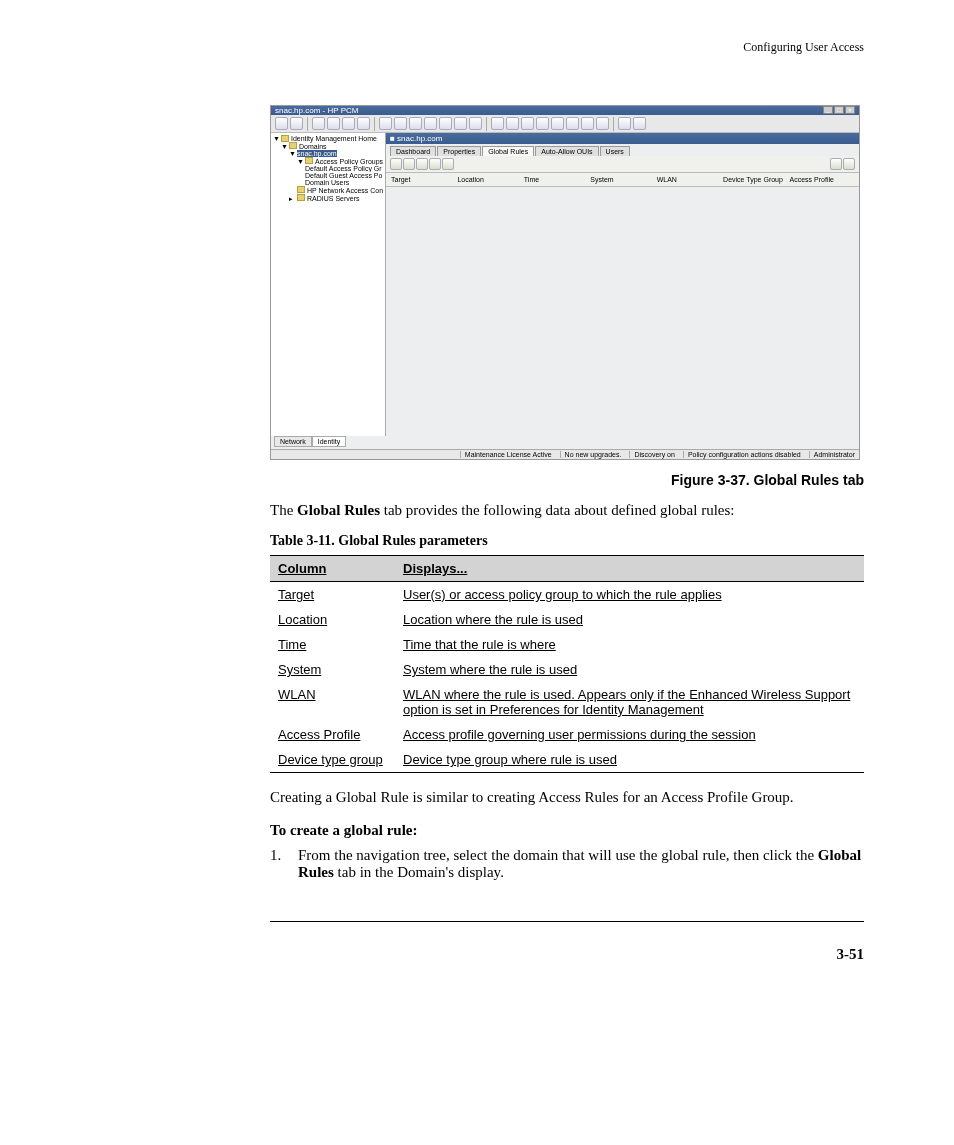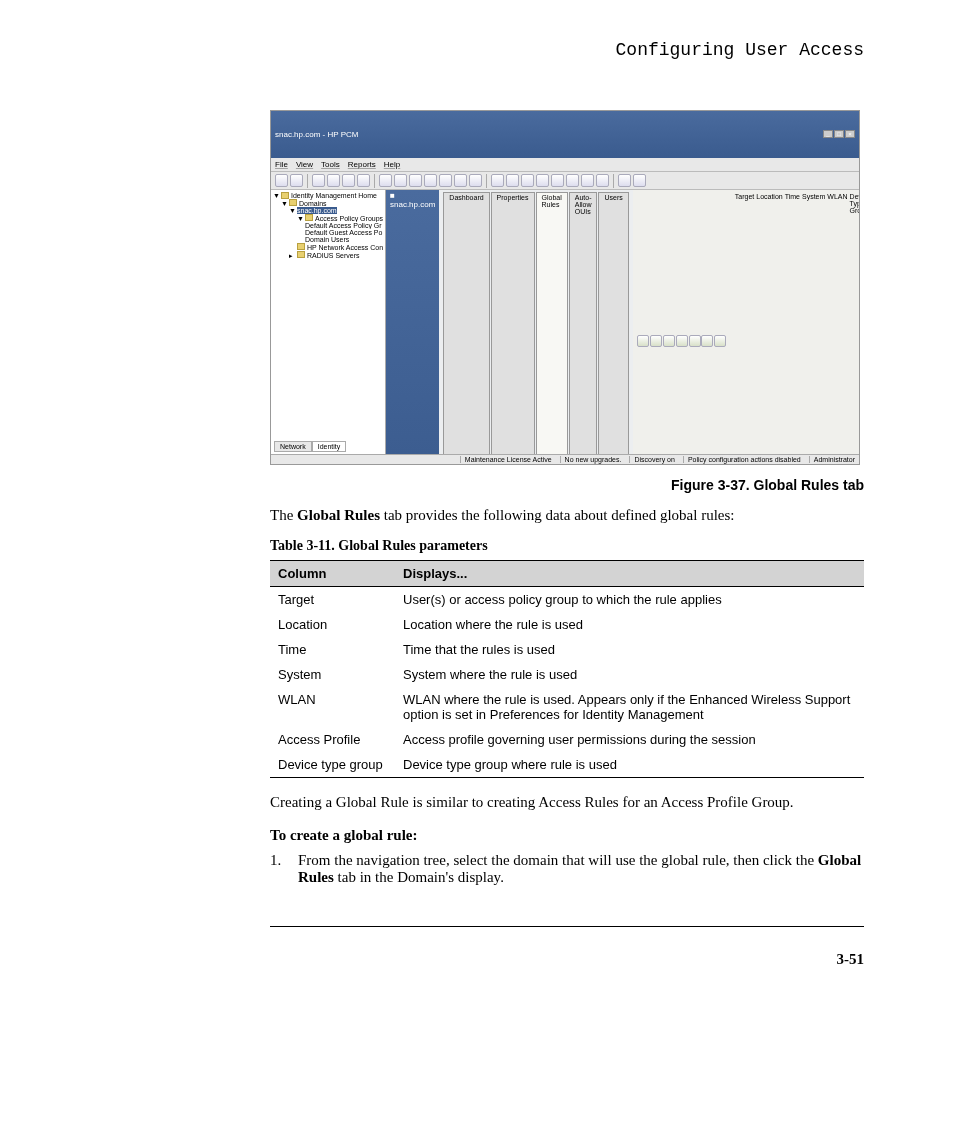--- a/index.html
+++ b/index.html
@@ -19,39 +19,39 @@
       text-align: right;
       margin-bottom: 20px;
       margin-left: 370px;
     }
     .header-bold {
       font-weight: bold;
       font-size: 15px;
       font-family: Arial, Helvetica, sans-serif;
     }
     .header-sub {
-      font-family: Liberation Mono, monospace;
-      font-size: 18px;
+      font-family: Liberation Serif, serif;
+      font-size: 12px;
     }
     .screenshot-container {
       margin-left: 180px;
       margin-top: 50px;
       border: 1px solid #999;
       width: 590px;
       height: 355px;
       background: #eceef0;
       position: relative;
       font-family: Arial, sans-serif;
       font-size: 8px;
       overflow: hidden;
     }
     .ss-titlebar {
       background: linear-gradient(#4a6b9e, #3a5b8e);
       color: #fff;
-      padding: 19px 4px;
+      padding: 0 4px;
       font-size: 8px;
       display: flex;
       justify-content: space-between;
     }
     .ss-window-icons {
       display: flex;
       gap: 1px;
     }
     .ss-window-icons span {
       width: 10px;
@@ -146,21 +146,21 @@
       padding: 1px 5px;
       background: #e8e8e8;
     }
     .tree-bottom-tabs div.active {
       background: #fff;
     }
     .ss-main {
       flex: 1;
       background: #eceef0;
       display: flex;
-      flex-direction: row;
+      flex-direction: column;
     }
     .ss-main-title {
       background: linear-gradient(#4a6b9e, #3a5b8e);
       color: #fff;
       padding: 1px 4px;
       font-size: 8px;
     }
     .ss-tabs {
       display: flex;
       gap: 1px;
@@ -245,20 +245,21 @@
       font-size: 14px;
       margin-bottom: 6px;
     }
     table.params {
       width: 100%;
       border-collapse: collapse;
       font-family: Arial, Helvetica, sans-serif;
       font-size: 13px;
       border-top: 1.5px solid #000;
       border-bottom: 1.5px solid #000;
+      text-decoration: underline;
     }
     table.params thead th {
       background: #d3d3d3;
       text-align: left;
       font-weight: bold;
       padding: 5px 8px;
       border-bottom: 1px solid #000;
     }
     table.params tbody td {
       padding: 5px 8px;
@@ -306,27 +307,20 @@
 </div>
 
 <div class="screenshot-container">
   <div class="ss-titlebar">
     <span>snac.hp.com - HP PCM</span>
     <div class="ss-window-icons">
       <span>_</span>
       <span>□</span>
       <span>×</span>
     </div>
-  </div>
-  <div class="ss-menubar">
-    <span>File</span>
-    <span>View</span>
-    <span>Tools</span>
-    <span>Reports</span>
-    <span>Help</span>
   </div>
   <div class="ss-toolbar">
     <div class="tb-icon"></div>
     <div class="tb-icon"></div>
     <div class="tb-sep"></div>
     <div class="tb-icon"></div>
     <div class="tb-icon"></div>
     <div class="tb-icon"></div>
     <div class="tb-icon"></div>
     <div class="tb-sep"></div>
@@ -432,21 +426,21 @@
       <tr>
           <td>Target</td>
           <td>User(s) or access policy group to which the rule applies</td>
         </tr>
       <tr>
           <td>Location</td>
           <td>Location where the rule is used</td>
         </tr>
       <tr>
           <td>Time</td>
-          <td>Time that the rules is used</td>
+          <td>Time that the rule is where</td>
         </tr>
       <tr>
           <td>System</td>
           <td>System where the rule is used</td>
         </tr>
       <tr>
           <td>WLAN</td>
           <td>WLAN where the rule is used. Appears only if the Enhanced Wireless Support option is set in Preferences for Identity Management</td>
         </tr>
       <tr>

